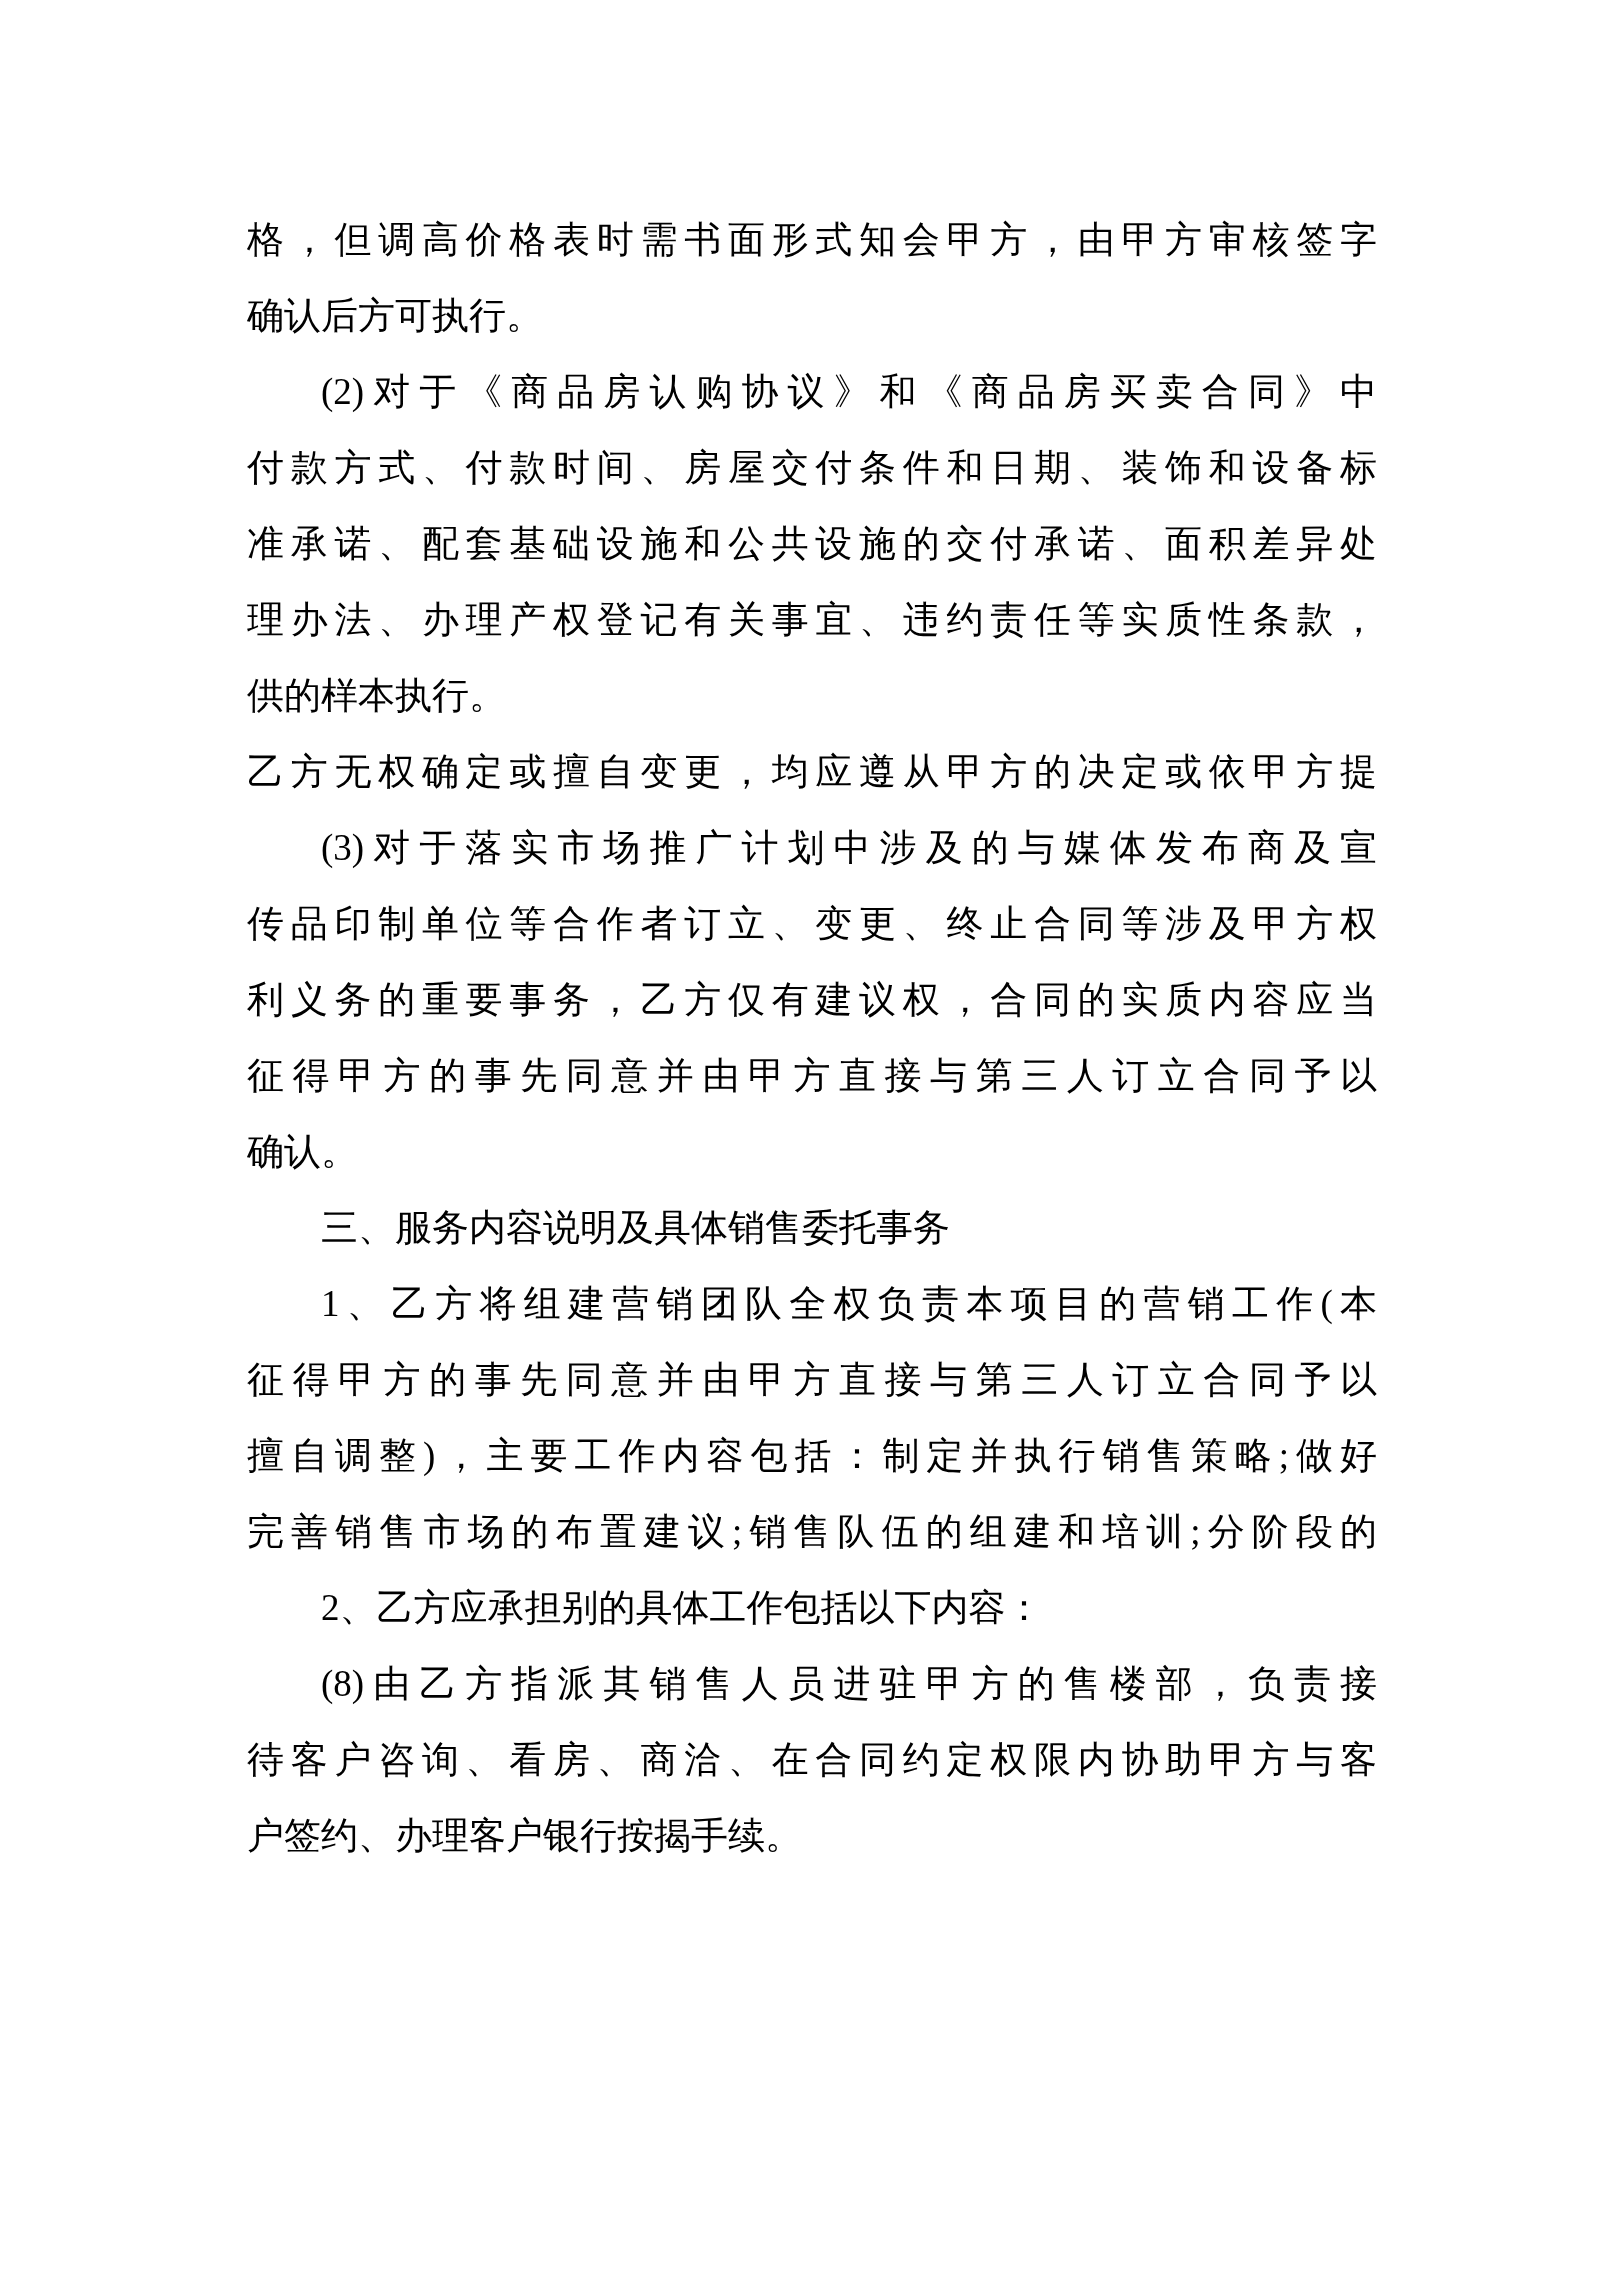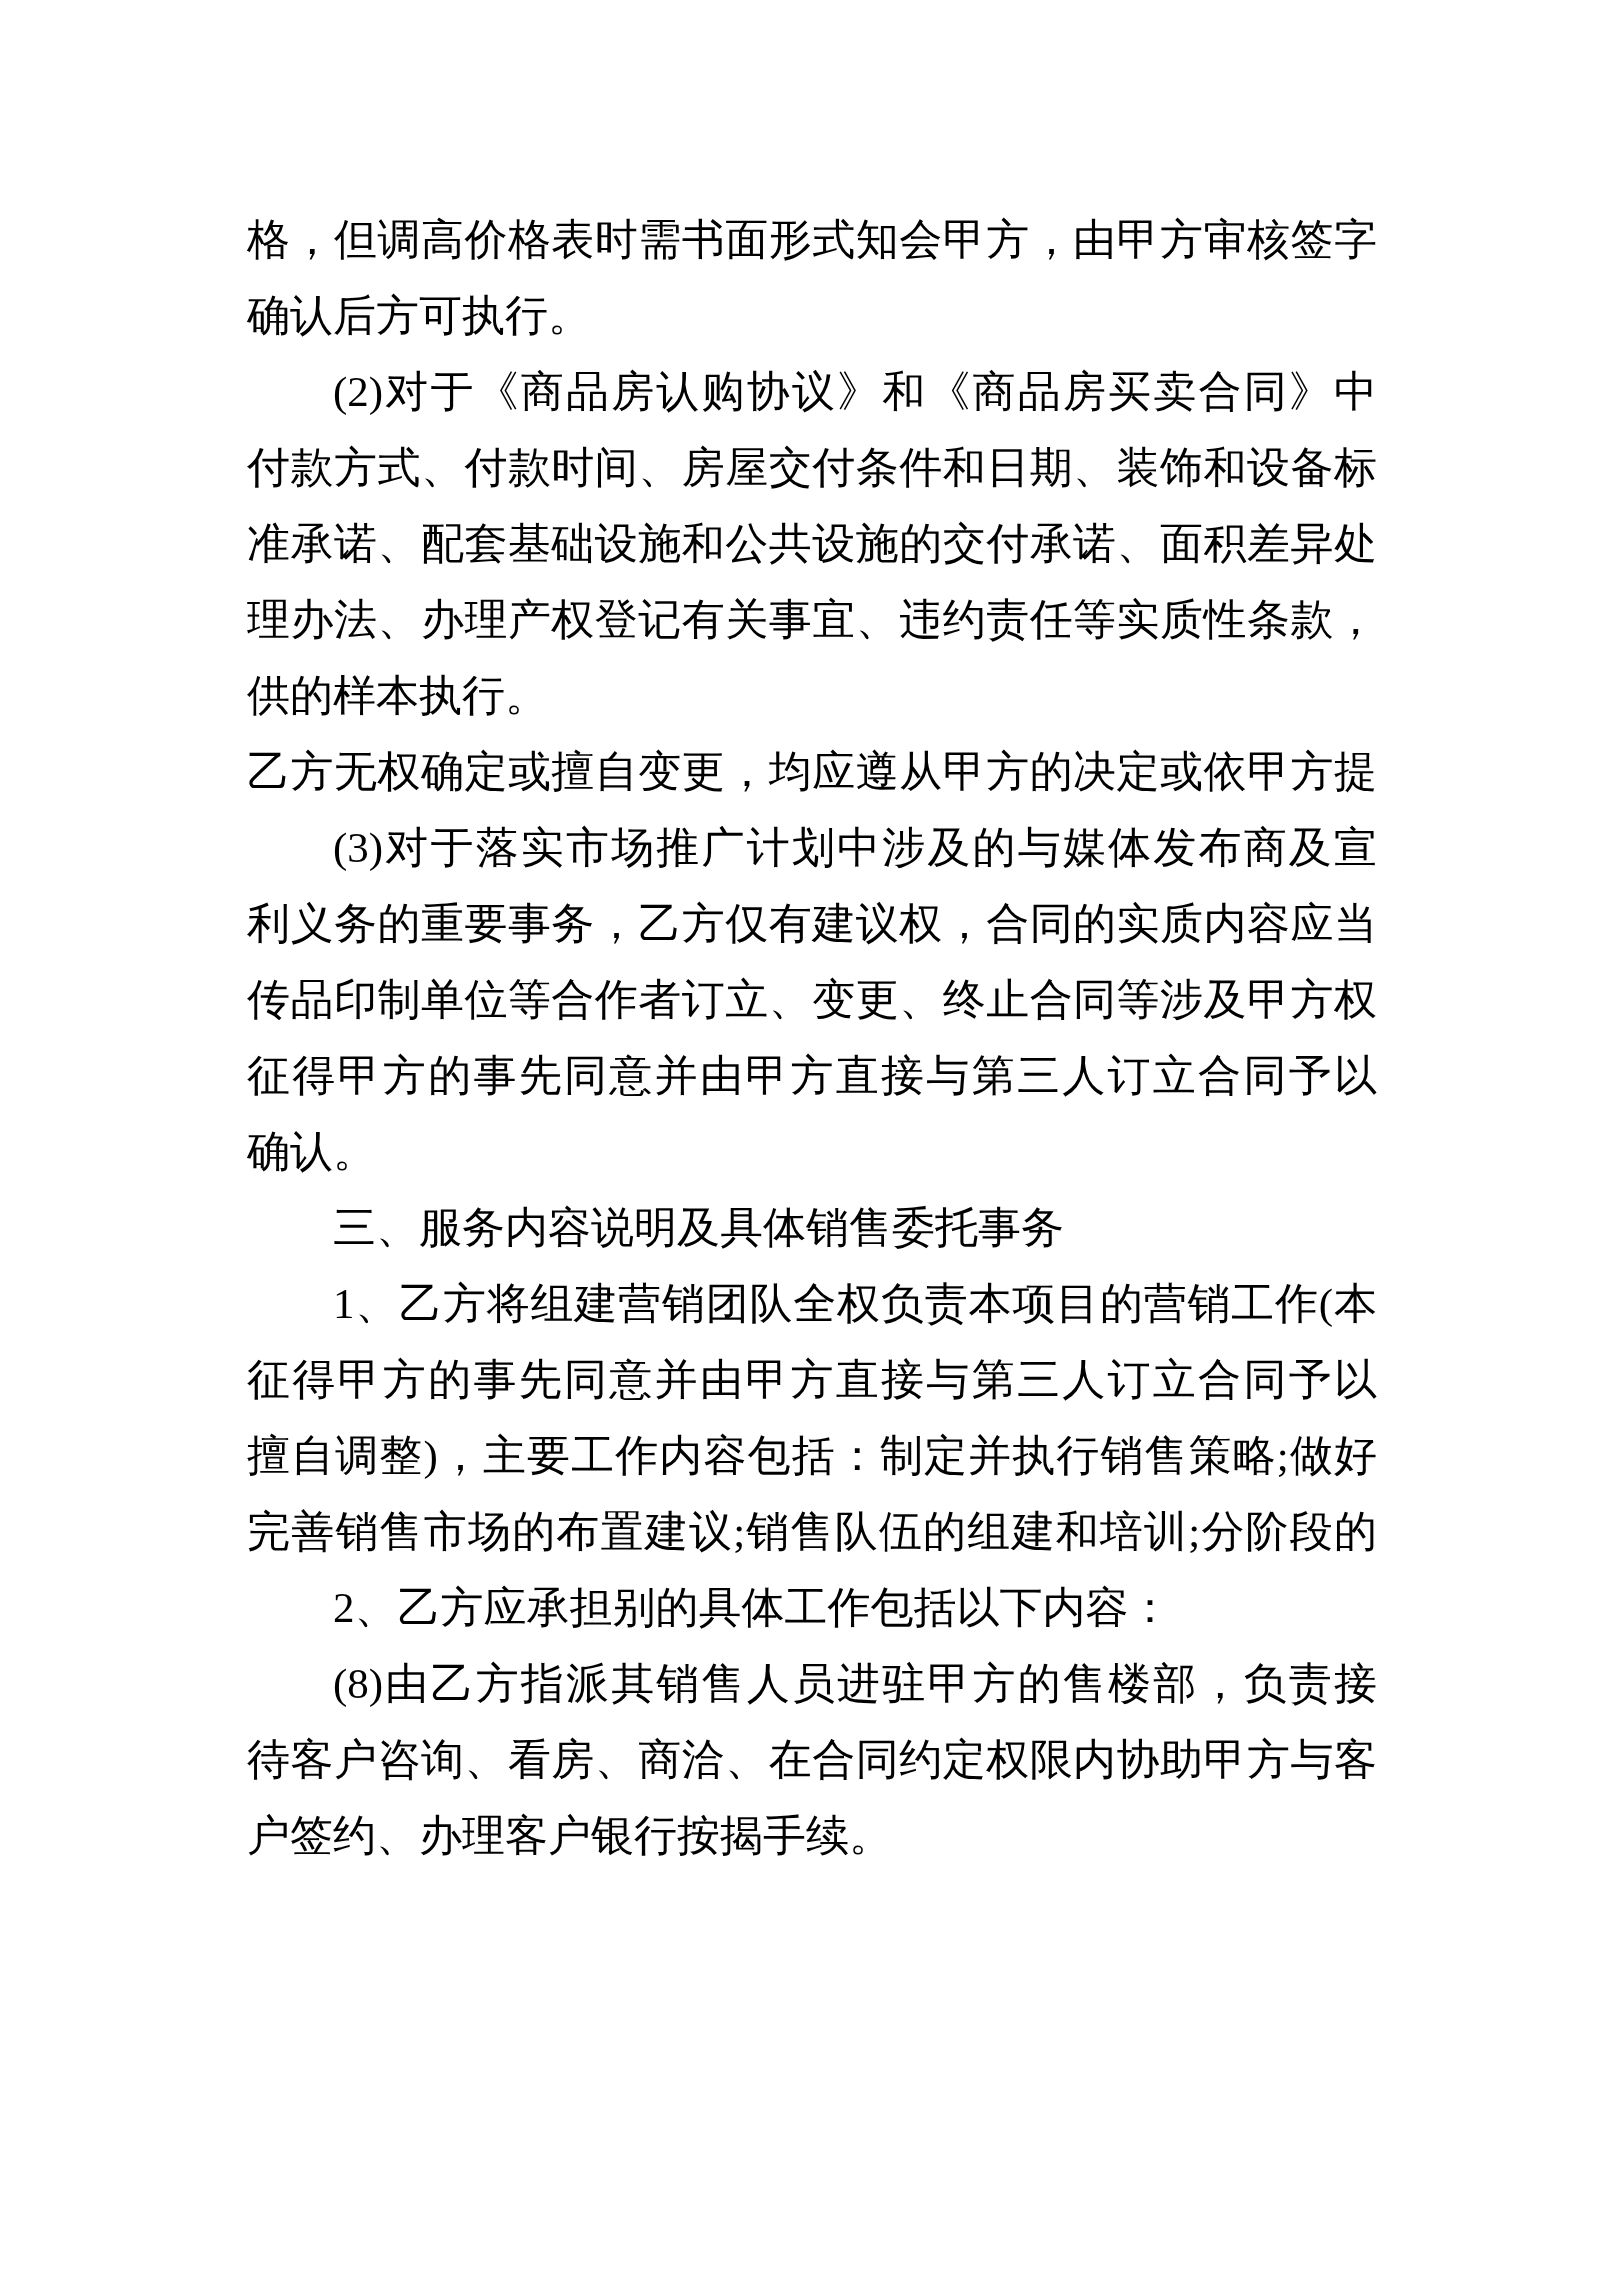--- a/index.html
+++ b/index.html
@@ -9,21 +9,21 @@
   }
   .page {
     position: relative;
     width: 1623px;
     height: 2295px;
     background: #ffffff;
     color: #000000;
     box-sizing: border-box;
     padding: 202px 246px 0 247px;
     font-family: "Liberation Serif", serif;
-    font-size: 43px;
+    font-size: 37px;
     line-height: 76px;
     overflow: hidden;
   }
   .text-block {
     width: 100%;
   }
   .paragraph {
     margin: 0;
     padding: 0;
   }
@@ -51,22 +51,22 @@
       <div class="paragraph">
         <div class="line indent">(2)对于《商品房认购协议》和《商品房买卖合同》中</div>
         <div class="line">付款方式、付款时间、房屋交付条件和日期、装饰和设备标</div>
         <div class="line">准承诺、配套基础设施和公共设施的交付承诺、面积差异处</div>
         <div class="line">理办法、办理产权登记有关事宜、违约责任等实质性条款，</div>
         <div class="line last">供的样本执行。</div>
         <div class="line">乙方无权确定或擅自变更，均应遵从甲方的决定或依甲方提</div>
       </div>
       <div class="paragraph">
         <div class="line indent">(3)对于落实市场推广计划中涉及的与媒体发布商及宣</div>
+        <div class="line">传品印制单位等合作者订立、变更、终止合同等涉及甲方权</div>
         <div class="line">利义务的重要事务，乙方仅有建议权，合同的实质内容应当</div>
-        <div class="line">传品印制单位等合作者订立、变更、终止合同等涉及甲方权</div>
         <div class="line">征得甲方的事先同意并由甲方直接与第三人订立合同予以</div>
         <div class="line last">确认。</div>
       </div>
       <div class="paragraph">
         <div class="line indent last">三、服务内容说明及具体销售委托事务</div>
       </div>
       <div class="paragraph">
         <div class="line indent">1、乙方将组建营销团队全权负责本项目的营销工作(本</div>
         <div class="line">征得甲方的事先同意并由甲方直接与第三人订立合同予以</div>
         <div class="line">擅自调整)，主要工作内容包括：制定并执行销售策略;做好</div>

